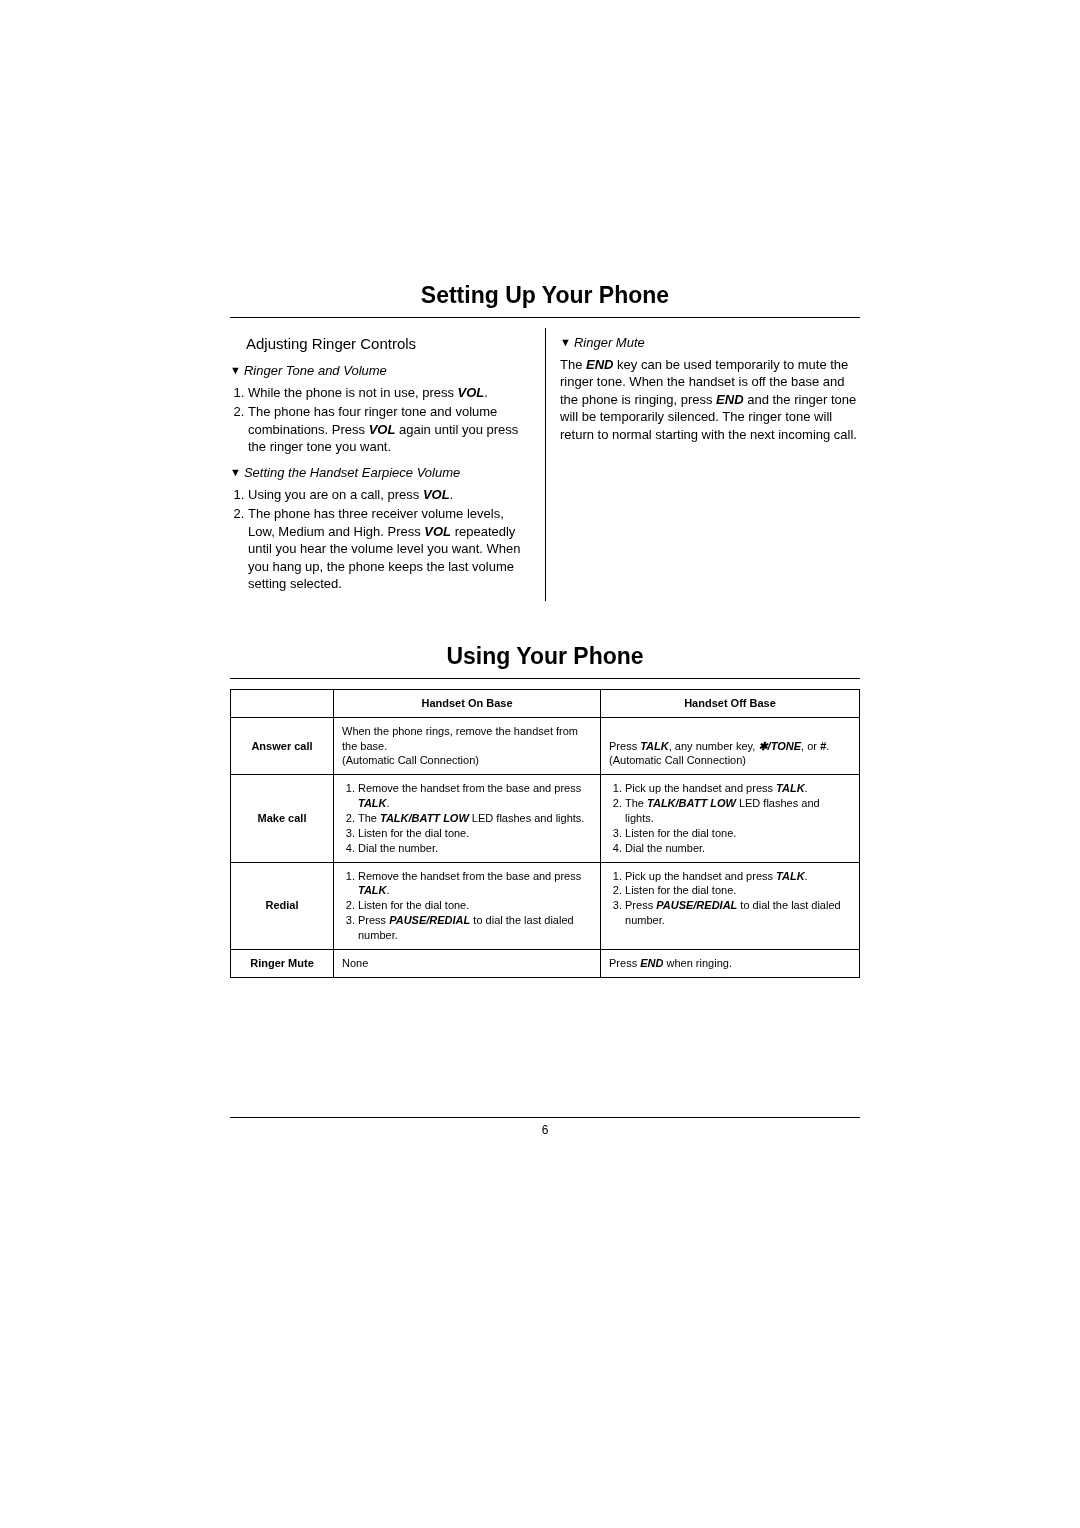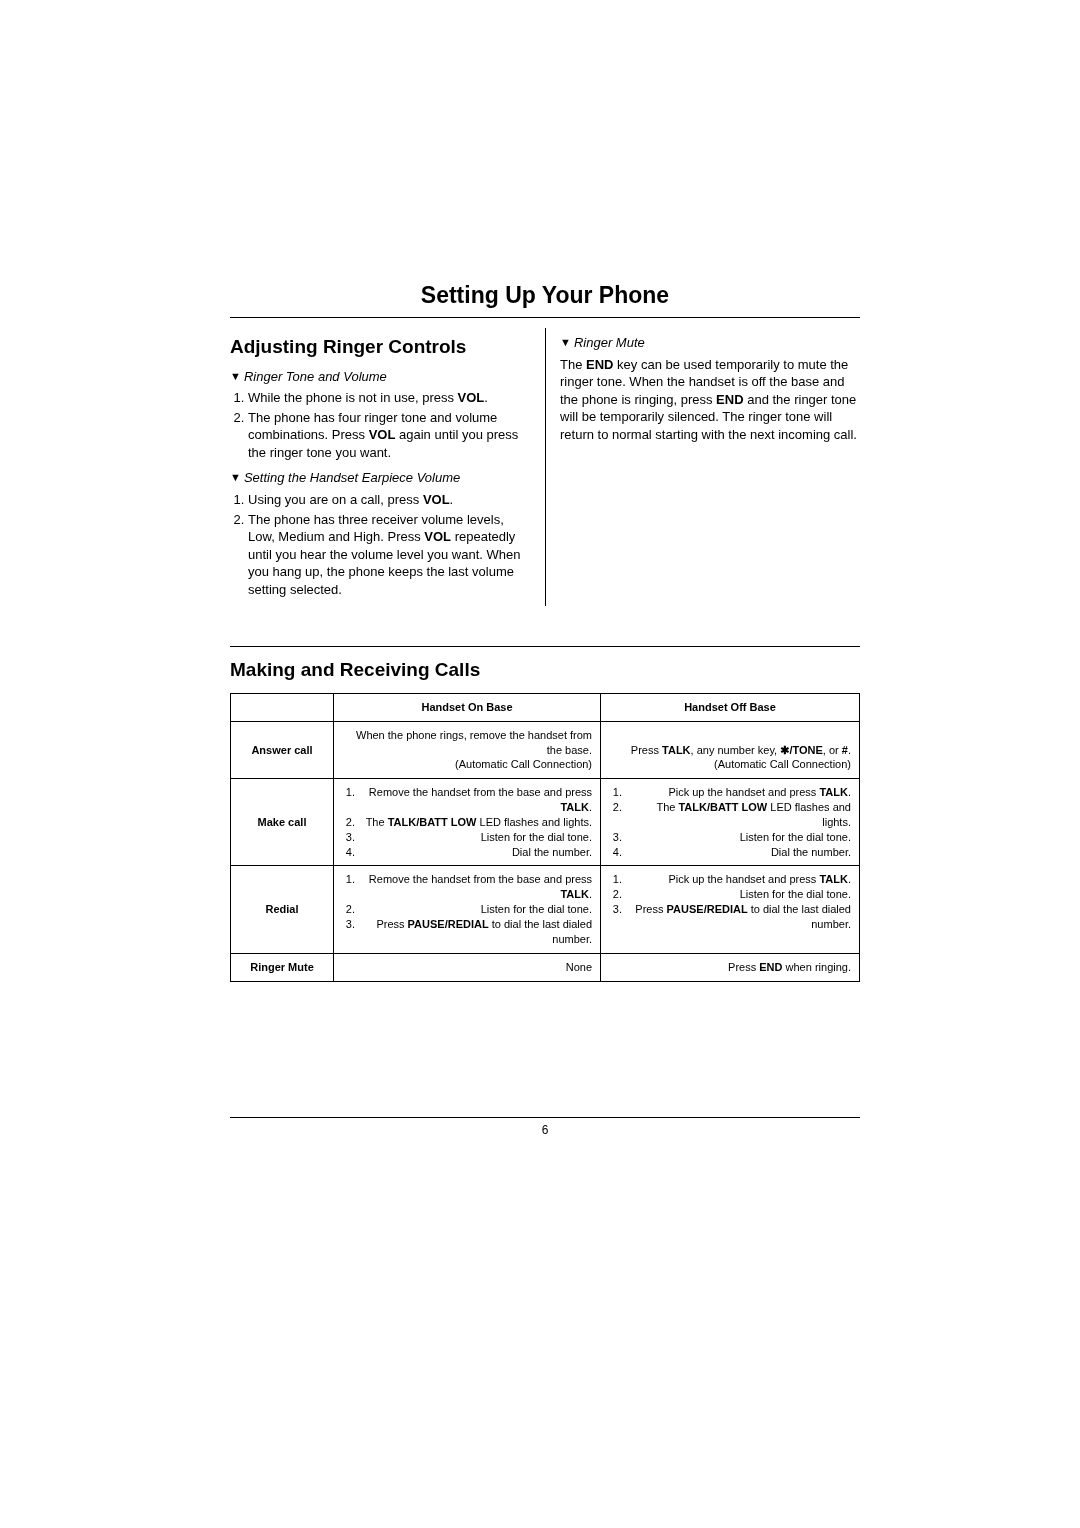--- a/index.html
+++ b/index.html
@@ -34,23 +34,23 @@
     display: flex;
     gap: 0;
   }
   .col-left, .col-right {
     width: 50%;
     box-sizing: border-box;
   }
   .col-left { padding-right: 14px; }
   .col-right { padding-left: 14px; border-left: 1px solid #000; }
   h2 {
-    font-size: 19px;
-    font-weight: bold;
-    margin: 6px 0 8px 0;
+    font-size: 15px;
+    font-weight: normal;
+    margin: 6px 0 8px 16px;
   }
   .sub {
     font-style: italic;
     font-size: 13px;
     margin: 6px 0 4px 0;
   }
   .tri::before {
     content: "▼ ";
     font-style: normal;
     font-size: 11px;
@@ -59,35 +59,35 @@
   ol.steps {
     margin: 0 0 8px 0;
     padding-left: 18px;
   }
   ol.steps li {
     margin-bottom: 2px;
   }
   p.block {
     margin: 2px 0 6px 0;
   }
-  .bi { font-weight: bold; }
+  .bi { font-weight: bold; font-style: italic; }
 
   .spacer { height: 40px; }
 
   table.calls {
     border-collapse: collapse;
     width: 100%;
     margin-top: 10px;
     font-size: 11px;
   }
   table.calls th, table.calls td {
     border: 1px solid #000;
     padding: 6px 8px;
     vertical-align: top;
-    text-align: right;
+    text-align: left;
   }
   table.calls th {
     font-weight: bold;
     text-align: center;
   }
   table.calls td.rowhead {
     font-weight: bold;
     text-align: center;
     vertical-align: middle;
     width: 86px;
@@ -144,22 +144,22 @@
     <div class="col-right">
       <div class="sub tri">Ringer Mute</div>
       <p class="block">
         <span>The </span><span class="bi">END</span><span> key can be used temporarily to mute the ringer tone. When the handset is off the base and the phone is ringing, press </span><span class="bi">END</span><span> and the ringer tone will be temporarily silenced. The ringer tone will return to normal starting with the next incoming call.</span>
       </p>
     </div>
   </div>
 
   <div class="spacer"></div>
 
+  <h1>Using Your Phone</h1>
   <hr class="rule">
-  <h2>Making and Receiving Calls</h2>
 
   <table class="calls">
     <tbody>
         <tr>
       <th style="border-top:1px solid #000;border-left:1px solid #000;"></th>
       <th>Handset On Base</th>
       <th>Handset Off Base</th>
     </tr>
 
     <tr>

